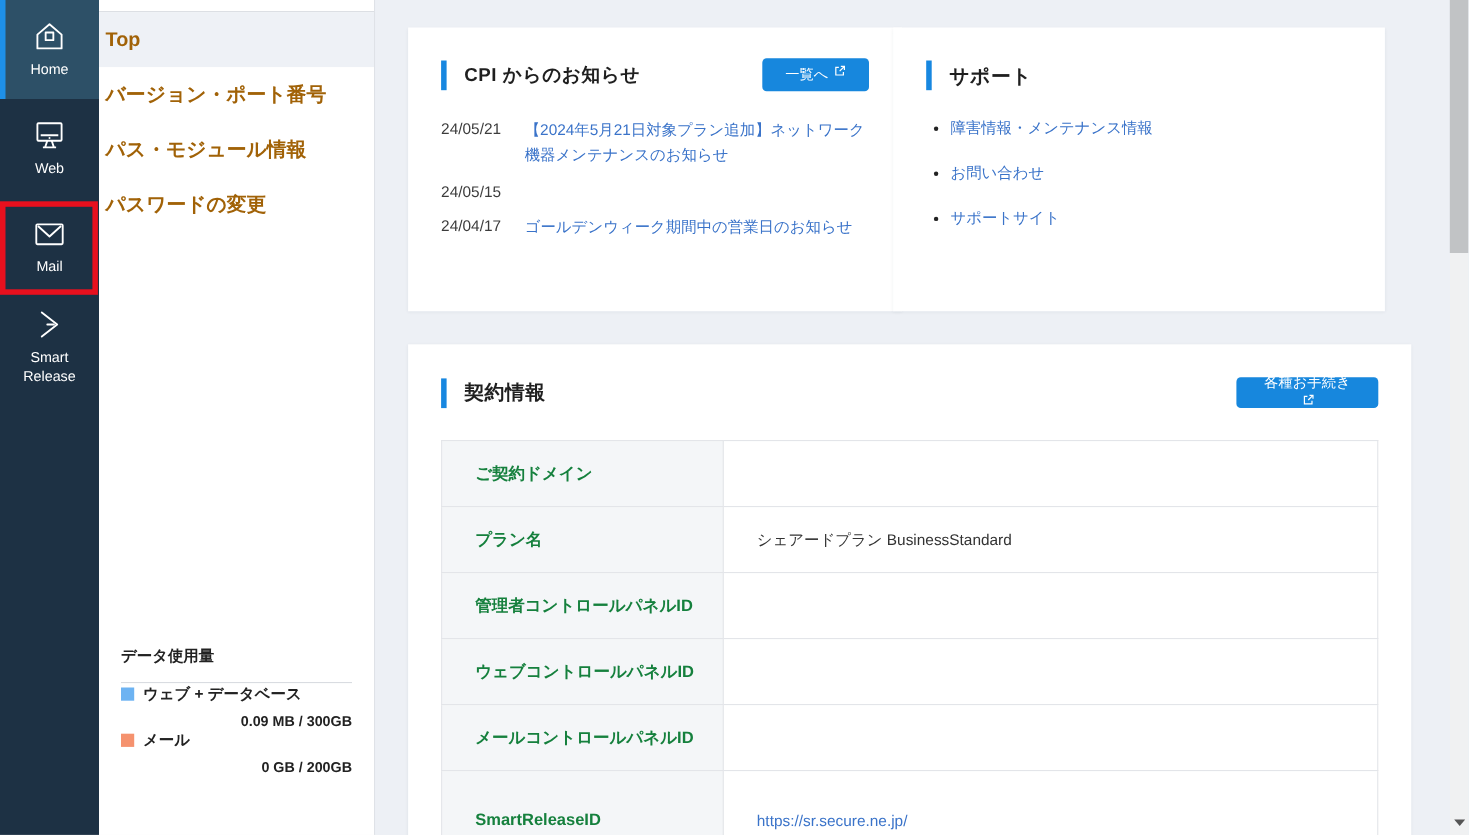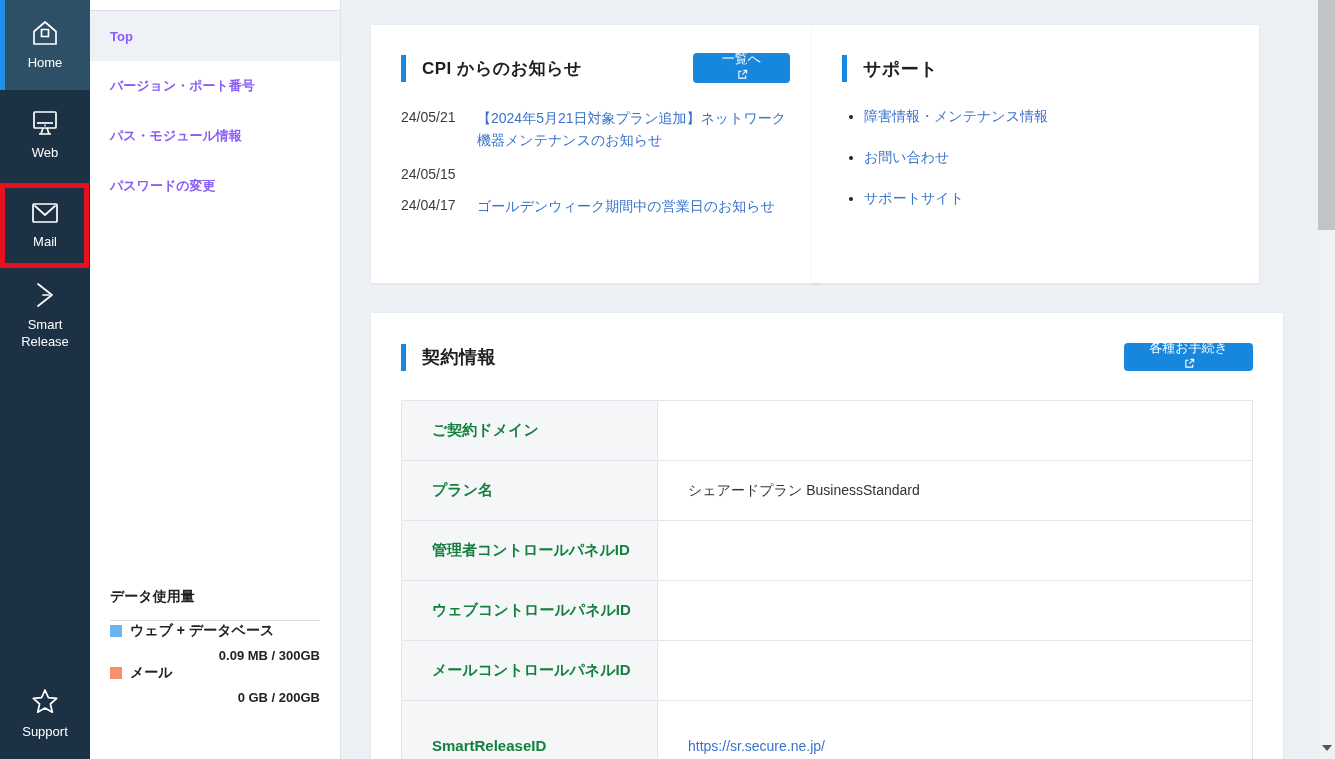--- a/index.html
+++ b/index.html
@@ -27,22 +27,22 @@
     position:absolute; left:0; top:183px; width:89px; height:85px;
     border:5px solid #e8101e; pointer-events:none; z-index:9;
   }
   
   .sidebar {
     position:absolute; left:90px; top:0; width:251px; height:759px;
     background:#fff; border-right:1px solid #dfe2e7; z-index:4;
   }
   .sidebar-top-strip { height:11px; border-bottom:1px solid #dcdfe4; }
   .menu-item {
-    height:50px; display:flex; align-items:center; padding-left:20px;
-    font-size:13px; font-weight:bold; color:#8b5cf6; cursor:pointer;
+    height:50px; display:flex; align-items:center; padding-left:6px;
+    font-size:18px; font-weight:bold; color:#a16207; cursor:pointer;
   }
   .menu-item.active { background:#eef1f6; }
   .usage { position:absolute; left:20px; right:20px; top:588px; }
   .usage-title { font-size:14px; font-weight:bold; color:#222; }
   .usage-divider { border:none; border-top:1px solid #d9dce1; margin:14px 0 0 0; }
   .usage-label-row { display:flex; align-items:center; gap:8px; margin-top:1px; }
   .usage-swatch { width:12px; height:12px; flex:0 0 12px; }
   .swatch-web { background:#6db3f2; }
   .swatch-mail { background:#f5926e; }
   .usage-label { font-size:14px; font-weight:bold; color:#222; }
@@ -54,21 +54,21 @@
   .card-contract { left:371px; top:313px; width:912px; height:500px; padding:30px 30px; }
   .card-title-row { display:flex; align-items:center; }
   .accent-bar { width:5px; height:27px; background:#1787e0; margin-right:16px; flex:0 0 5px; }
   .card-title { font-size:17px; font-weight:bold; color:#1f1f1f; letter-spacing:.5px; }
   .card-support .card-title, .card-contract .card-title { font-size:18px; }
   .blue-btn {
     margin-left:auto; display:flex; align-items:center; justify-content:center; gap:3px;
     background:#1787dd; color:#fff; border:none; border-radius:4px;
     font-size:13px; font-family:inherit; cursor:pointer;
   }
-  .btn-list { width:97px; height:30px;flex-direction:column; }
+  .btn-list { width:97px; height:30px; }
   .btn-procedures { width:129px; height:28px;flex-direction:column; }
   .ext-icon { display:inline-block; margin-left:2px; position:relative; top:-3px; }
   
   .news-list { margin-top:25px; }
   .news-item { display:flex; margin-bottom:14px; }
   .news-date { width:76px; flex:0 0 76px; font-size:14px; color:#3c3c3c; padding-top:1px; }
   .news-link { font-size:14px; color:#3a73c9; line-height:1.55; text-decoration:none; cursor:pointer; }
   
   .support-list { margin-top:26px; list-style:disc; padding-left:22px; }
   .support-list li { margin-bottom:23px; color:#222; font-size:14px; }
@@ -129,28 +129,20 @@
   <div class="rail-item" style="top:270px;">
     <span class="rail-icon">
       <svg width="32" height="30" viewBox="0 0 32 30" fill="none" stroke="#fff" stroke-width="1.7" stroke-linejoin="round" stroke-linecap="round">
         <path d="M9 4 L23 15 L9 26"></path>
         <line x1="14" y1="15" x2="20" y2="15"></line>
       </svg>
     </span>
     <span class="rail-label">Smart Release</span>
   </div>
 
-  <div class="rail-item" style="top:669px;">
-    <span class="rail-icon">
-      <svg width="32" height="30" viewBox="0 0 32 30" fill="none" stroke="#fff" stroke-width="1.7" stroke-linejoin="round">
-        <path d="M16 3 L19.4 10.6 L27.7 11.4 L21.4 17 L23.3 25.2 L16 20.9 L8.7 25.2 L10.6 17 L4.3 11.4 L12.6 10.6 Z"></path>
-      </svg>
-    </span>
-    <span class="rail-label">Support</span>
-  </div>
 
   <div class="mail-annotation"></div>
 </nav>
 
 <nav class="sidebar">
   <div class="sidebar-top-strip"></div>
   <div class="menu-item active">
     <span>Top</span>
   </div>
   <div class="menu-item">

